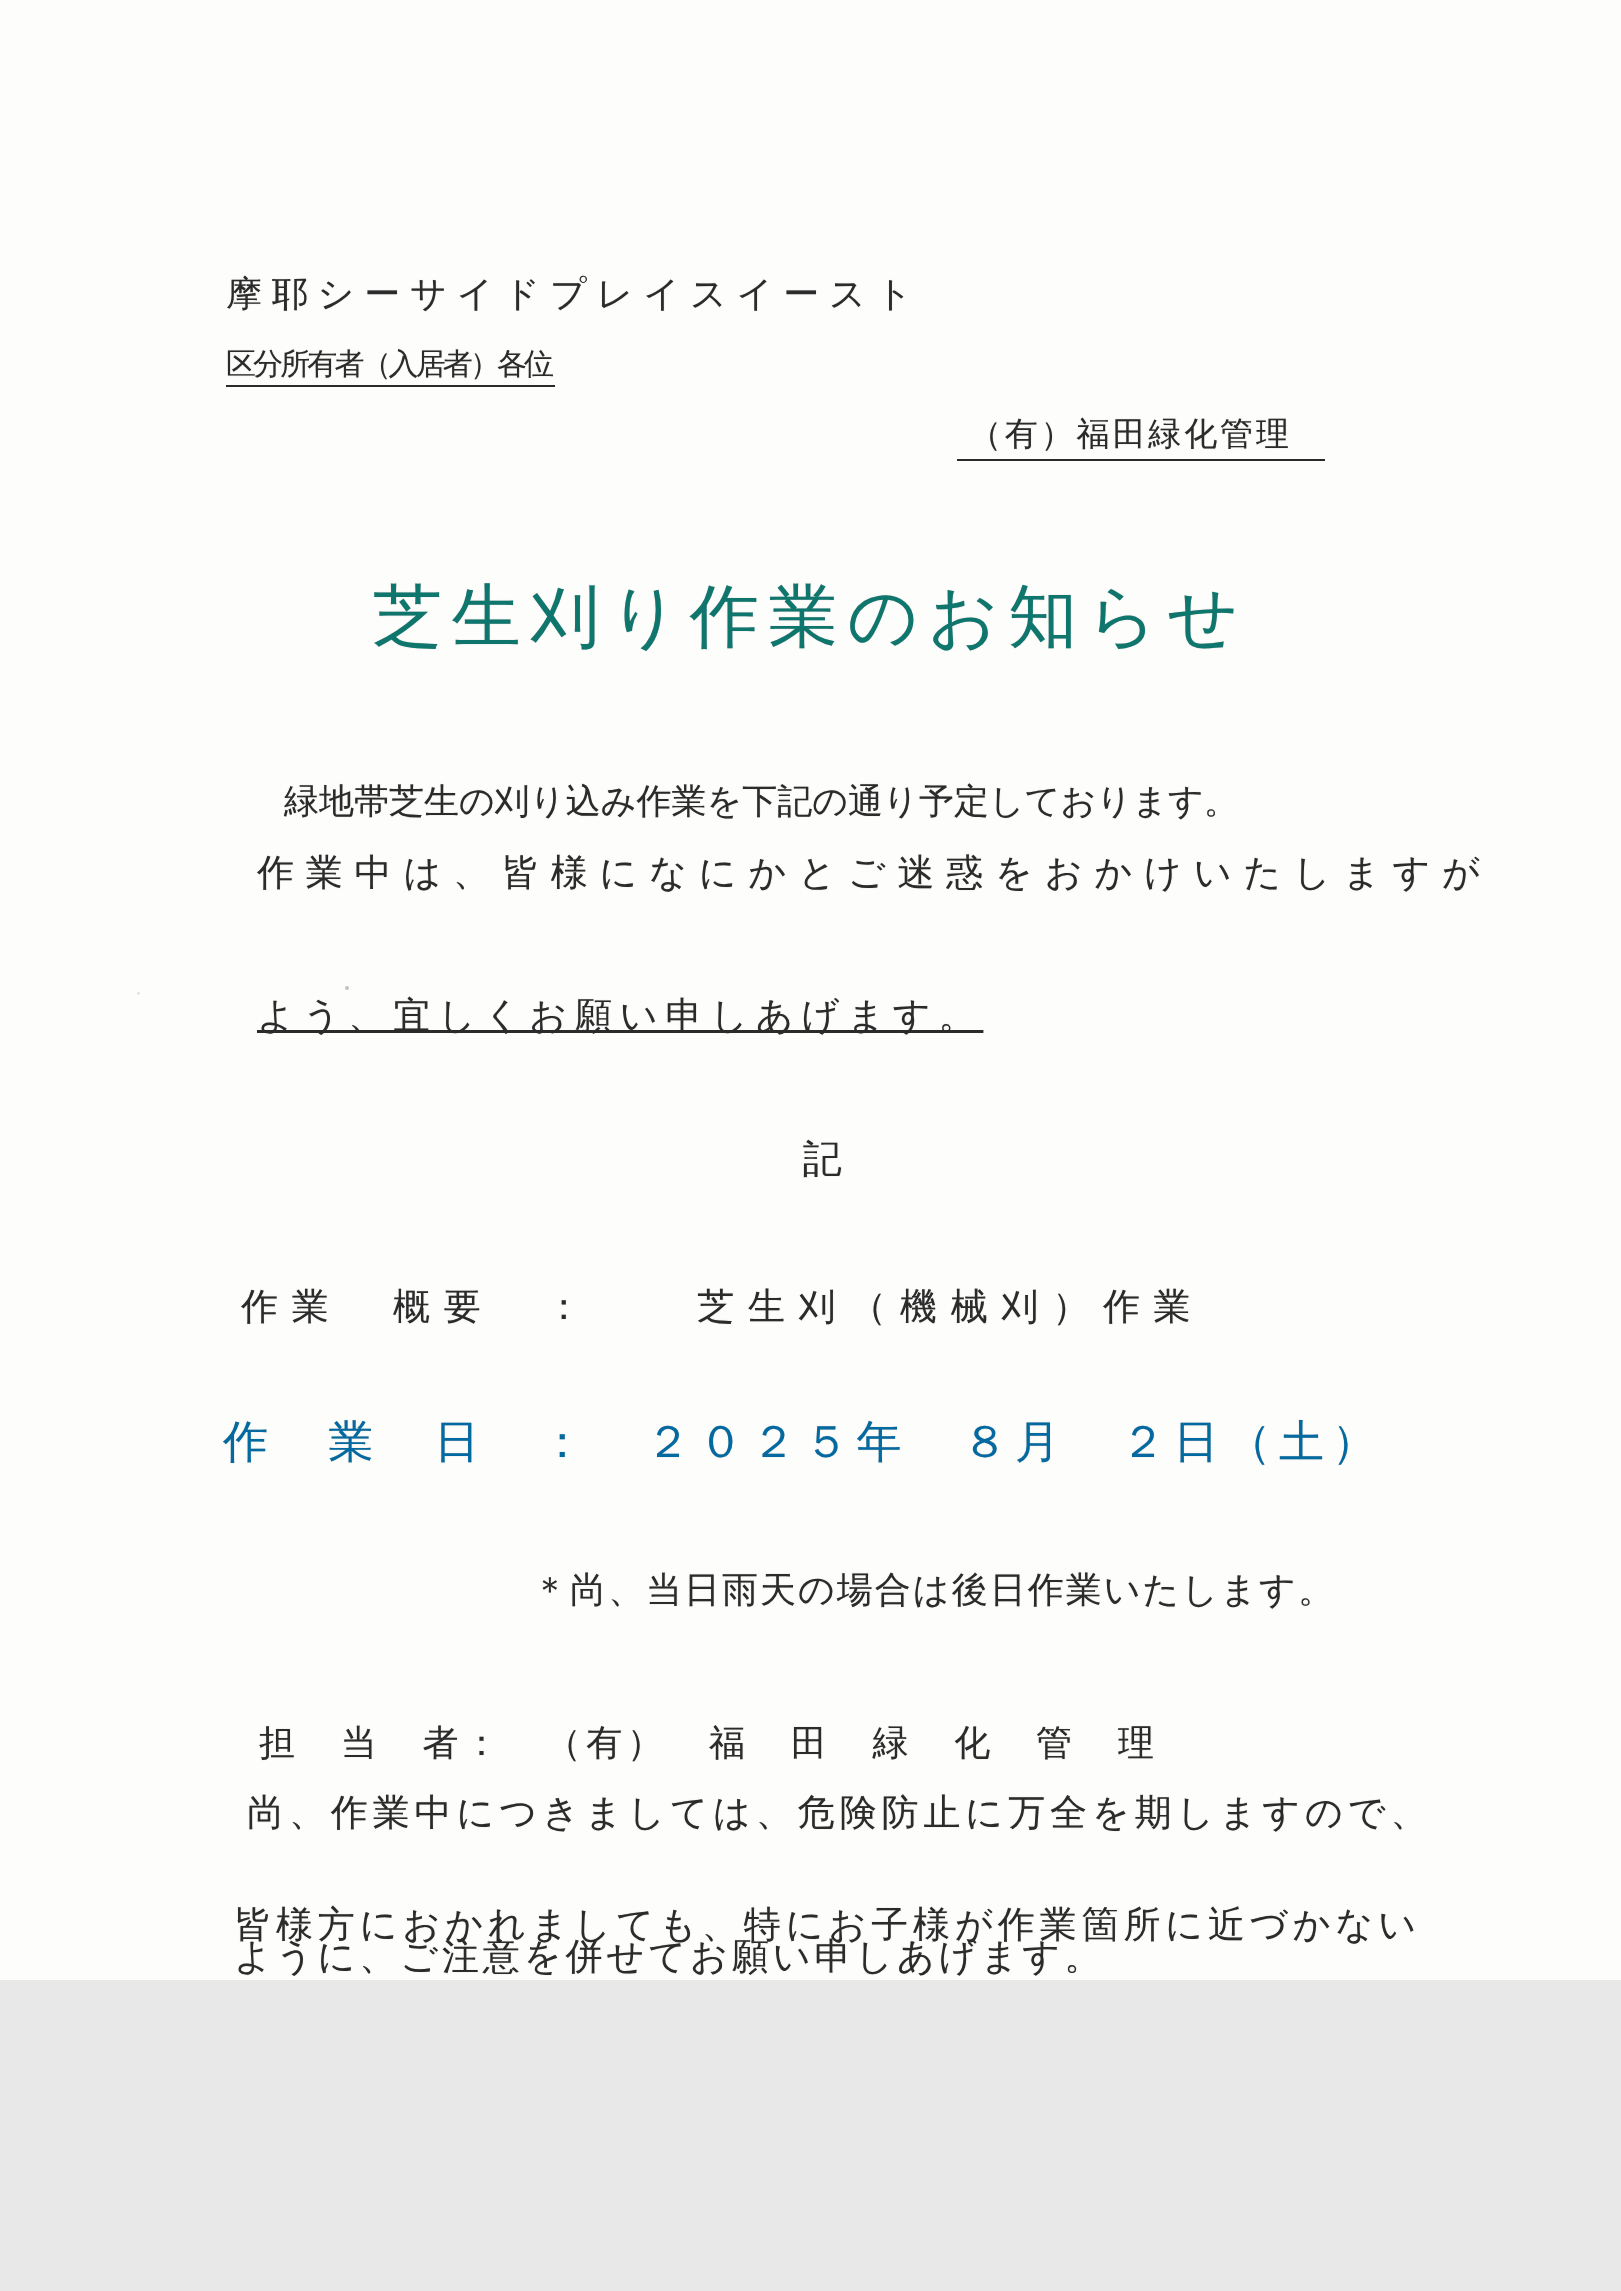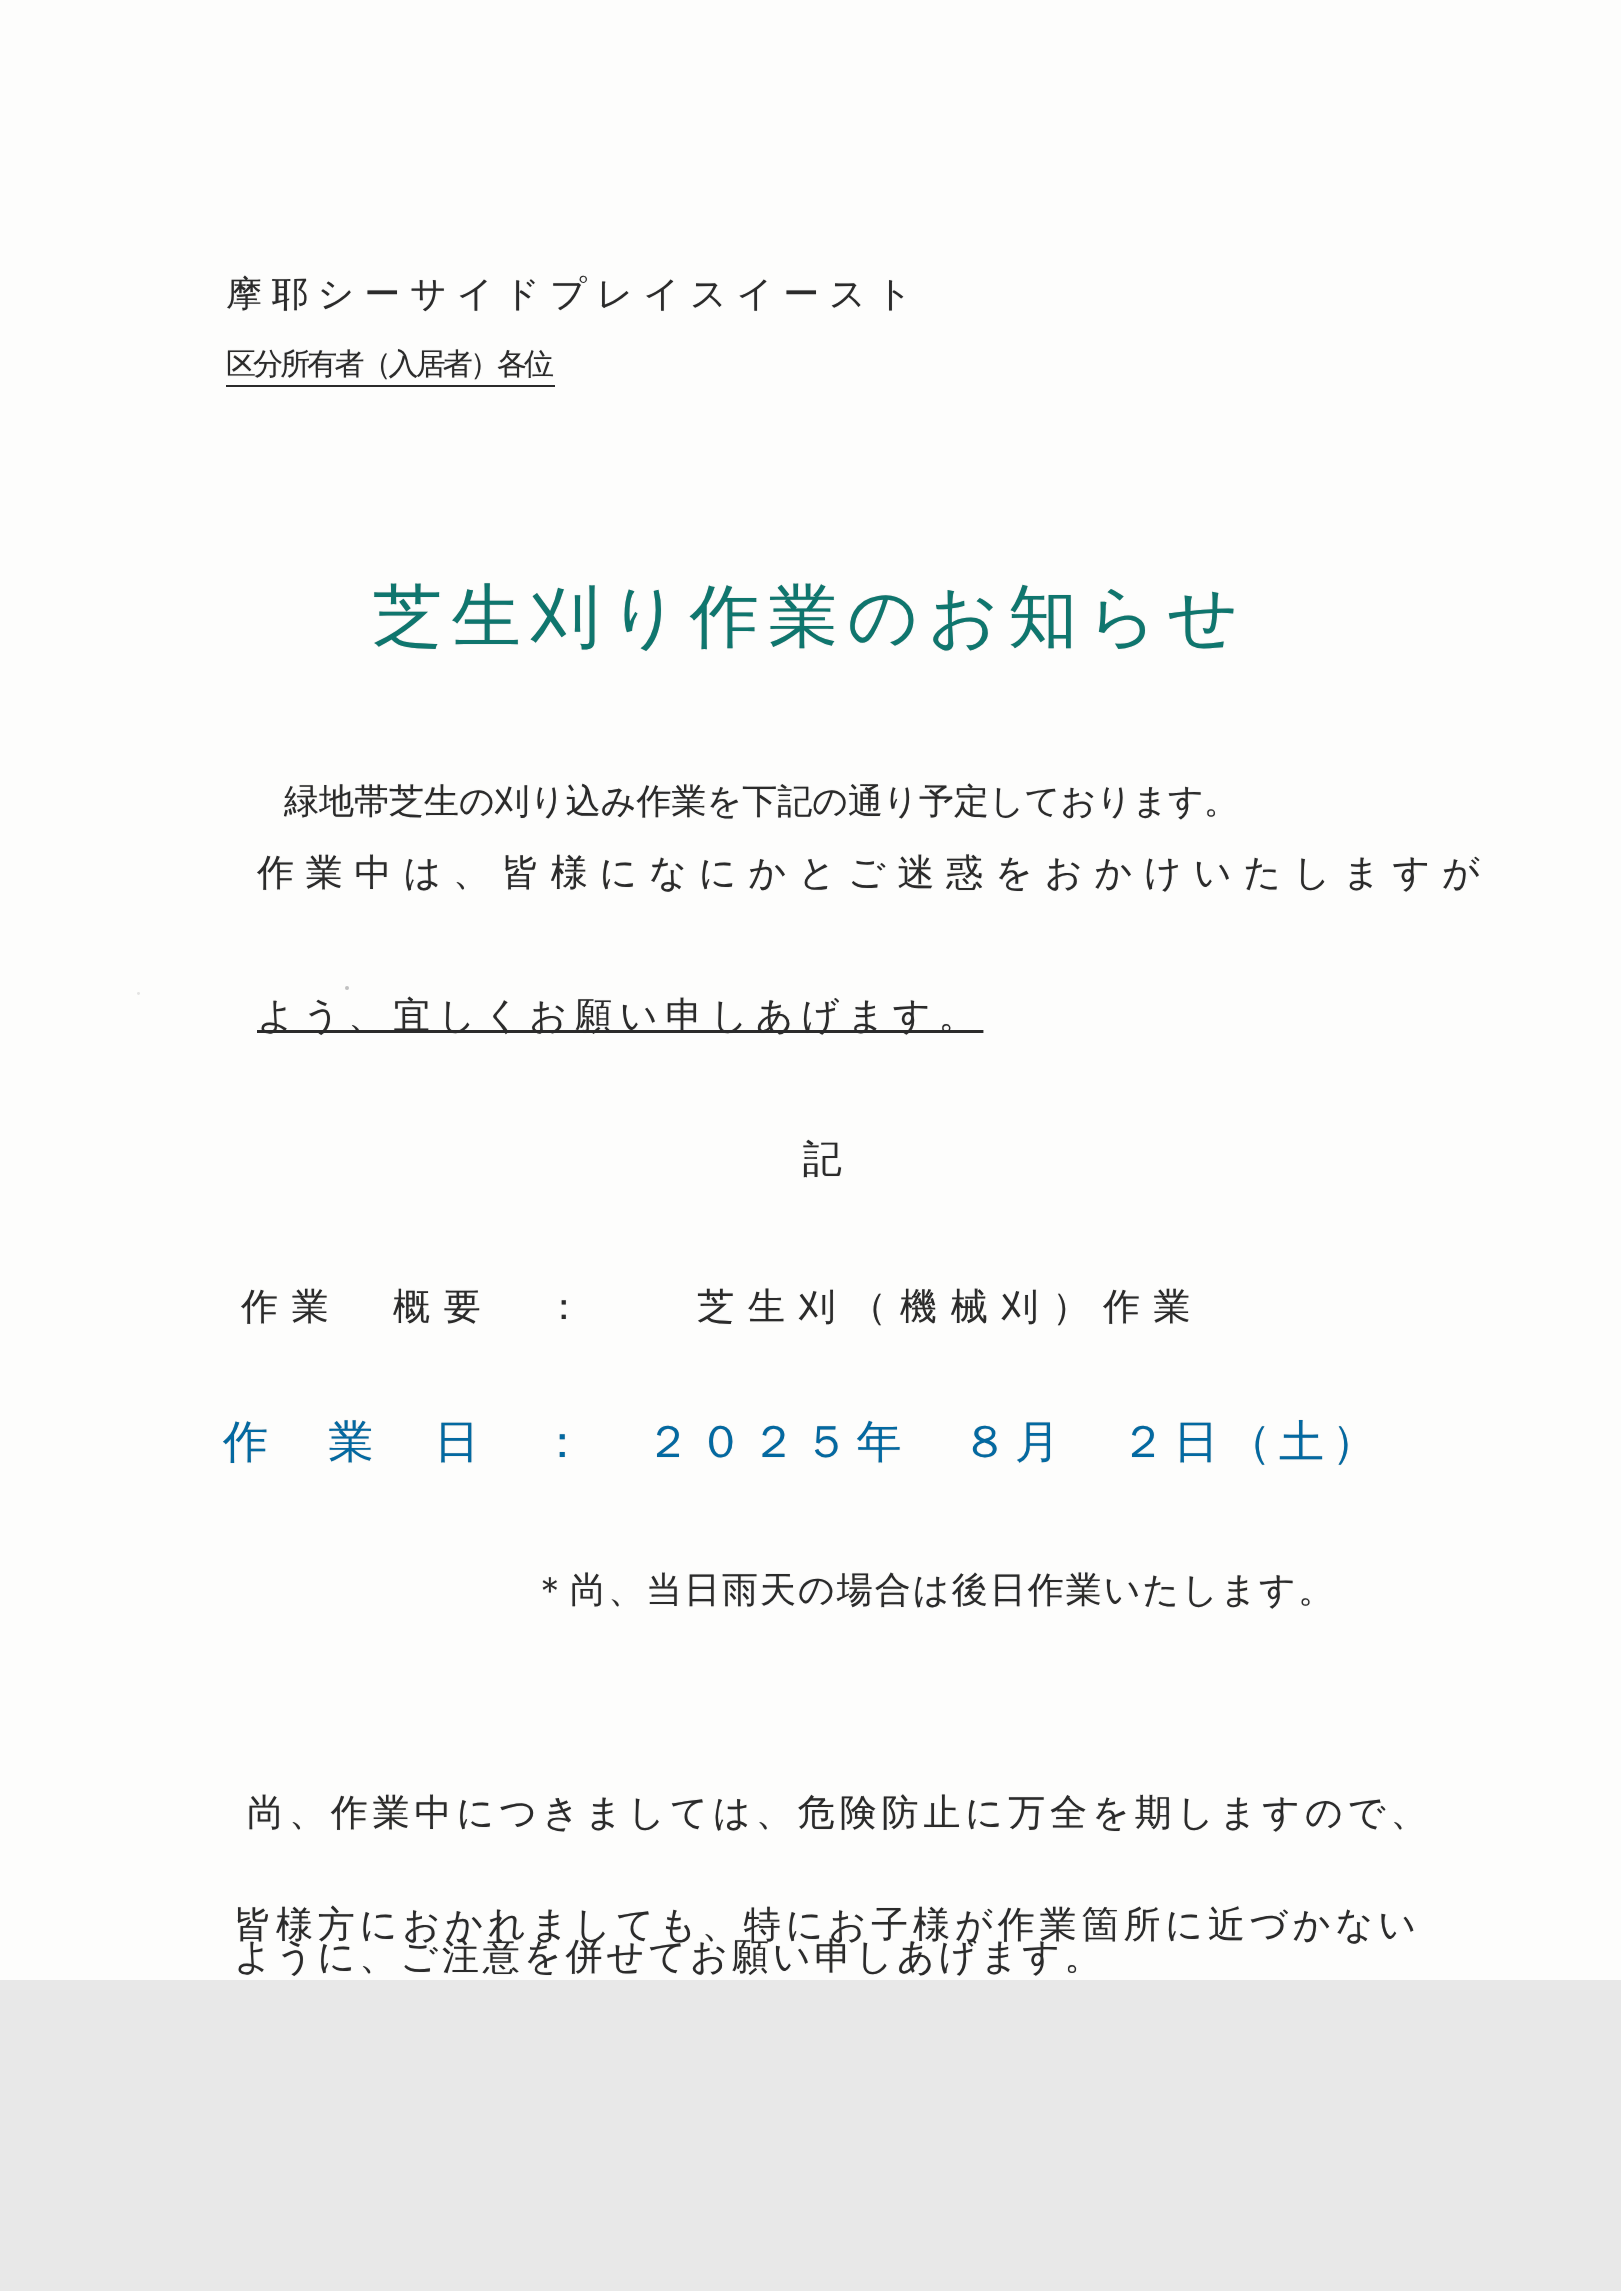--- a/index.html
+++ b/index.html
@@ -83,35 +83,39 @@
 <body>
 
 <div class="page">
 
   <div class="line building-name">摩耶シーサイドプレイスイースト</div>
 
   <div class="line addressee">
     <span class="ul">区分所有者（入居者）各位</span>
   </div>
 
+  <div class="line sender">
+    <span class="ul">（有）福田緑化管理</span>
+  </div>
 
   <div class="line doc-title">芝生刈り作業のお知らせ</div>
 
   <div class="line body-1">緑地帯芝生の刈り込み作業を下記の通り予定しております。</div>
   <div class="line body-2">作業中は、皆様になにかとご迷惑をおかけいたしますが</div>
   <div class="line body-4">よう、宜しくお願い申しあげます。</div>
 
   <div class="line record-marker">記</div>
 
   <div class="line overview-line">作業　概要　：　　芝生刈（機械刈）作業</div>
 
   <div class="line date-line">作　業　日　：　２０２５年　８月　２日（土）</div>
 
   <div class="line rain-note">＊尚、当日雨天の場合は後日作業いたします。</div>
 
+  <div class="line contact-line">担　当　者：　（有）　福　田　緑　化　管　理</div>
 
   <div class="line caution-1">尚、作業中につきましては、危険防止に万全を期しますので、</div>
   <div class="line caution-2">皆様方におかれましても、特にお子様が作業箇所に近づかない</div>
   <div class="line caution-3">ように、ご注意を併せてお願い申しあげます。</div>
 
   <div class="line closing">以　上</div>
 
   <div class="speckle s1"></div>
   <div class="speckle s2"></div>
   <div class="speckle s3"></div>

